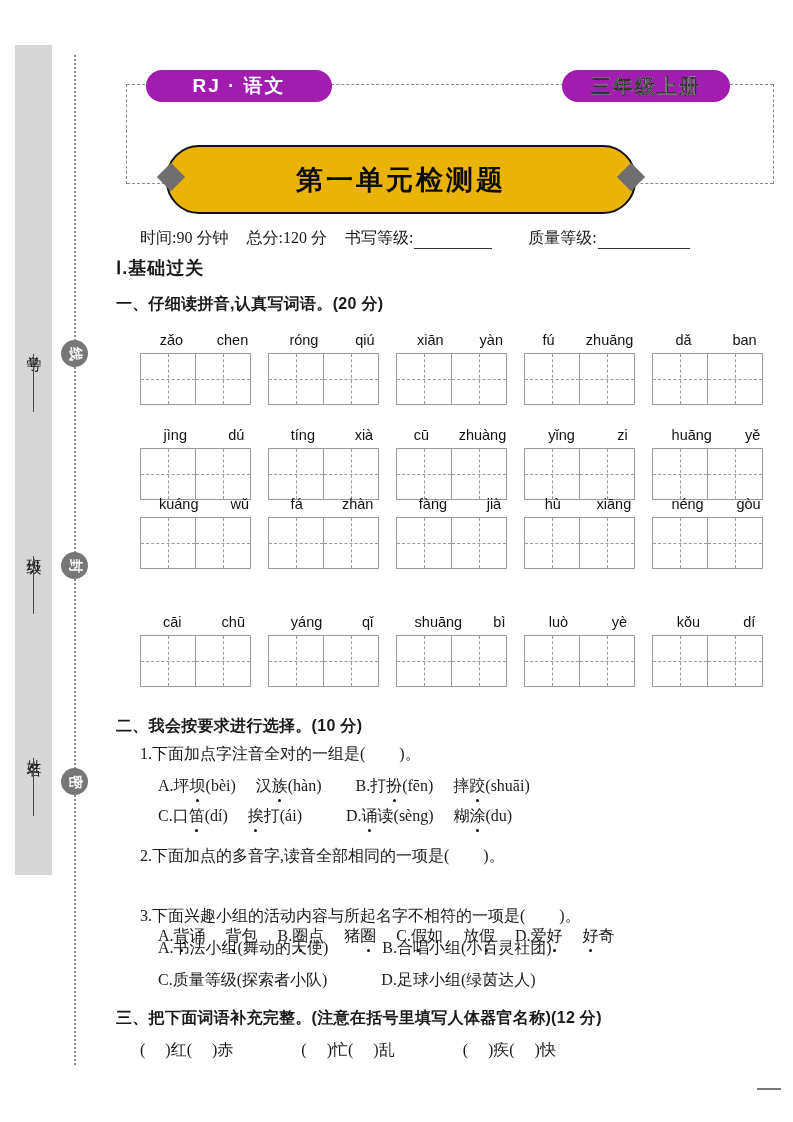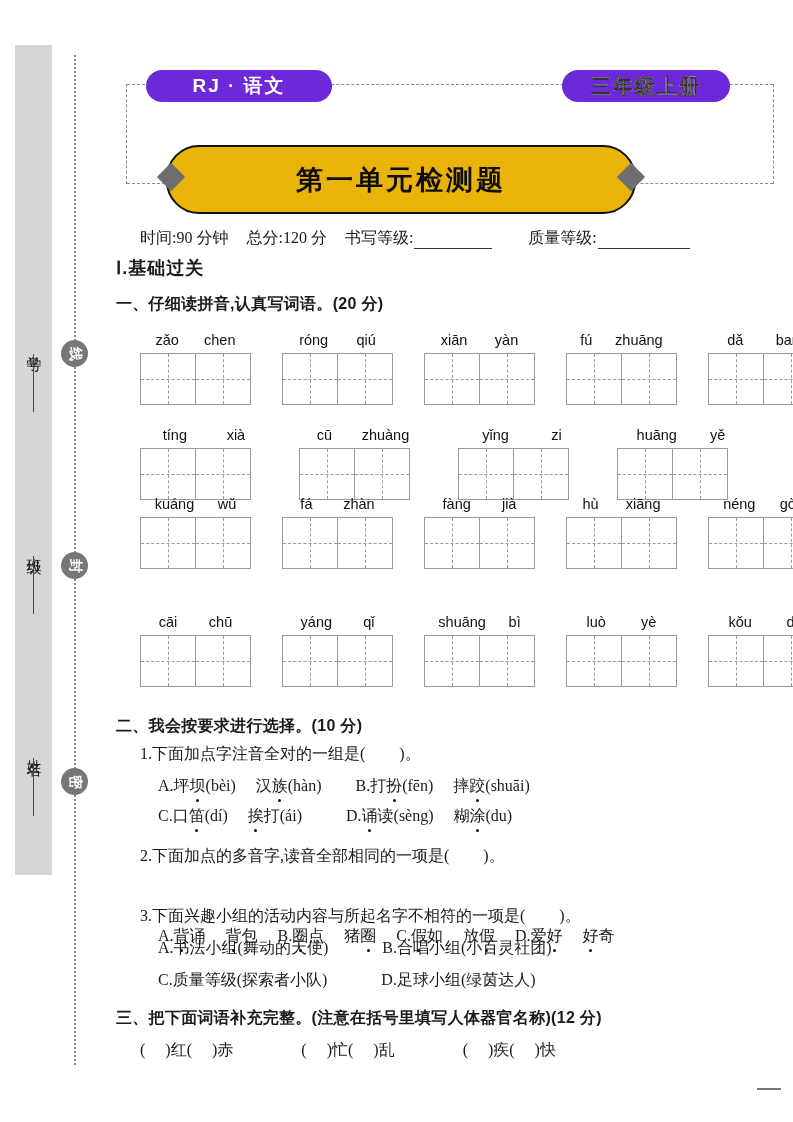--- a/index.html
+++ b/index.html
@@ -63,21 +63,21 @@
     content:"";position:absolute;left:0;top:99px;width:646px;height:0;
     border-top:1px dashed #8a8a8a;
   }
   .hdr-dash::after{
     content:"";position:absolute;left:0;top:0;width:646px;height:0;
     border-top:1px dashed #8a8a8a;
   }
 
   .badge{
     position:absolute;
-    background:#6d28d9;
+    background:#a21caf;
     border-radius:16px;
     display:flex;align-items:center;justify-content:center;
     color:#ffffff;
     font-family:"Liberation Sans","DejaVu Sans",sans-serif;
     font-weight:bold;
     letter-spacing:2px;
     white-space:nowrap;
   }
   #badge-subject{
     left:146px;top:70px;width:186px;height:32px;font-size:19px;
@@ -135,21 +135,21 @@
     position:absolute;left:116px;
     font-size:16px;font-weight:bold;
     font-family:"Liberation Sans","DejaVu Sans",sans-serif;
     white-space:nowrap;letter-spacing:0.3px;
   }
   #head-1{top:294px;}
   #head-2{top:716px;}
   #head-3{top:1008px;}
 
   
-  .pin-row{position:absolute;left:140px;width:640px;display:flex;gap:31px;}
+  .pin-row{position:absolute;left:140px;width:640px;display:flex;}
   #pin-row-0{top:330px;}
   #pin-row-1{top:425px;}
   #pin-row-2{top:494px;}
   #pin-row-3{top:612px;}
 
   .pin-group{width:128px;}
   .pin-labels{
     display:flex;justify-content:space-around;
     font-family:"Liberation Sans","DejaVu Sans",sans-serif;
     font-size:14.5px;height:20px;line-height:20px;
@@ -319,20 +319,30 @@
       <div class="pin-cells">
           <div class="cell"></div>
           <div class="cell"></div>
         </div>
     </div>
   </div>
 
   <div class="pin-row" id="pin-row-1">
     <div class="pin-group">
       <div class="pin-labels">
+        <i>jìng</i>
+        <i>dú</i>
+      </div>
+      <div class="pin-cells">
+          <div class="cell"></div>
+          <div class="cell"></div>
+        </div>
+    </div>
+    <div class="pin-group">
+      <div class="pin-labels">
         <i>tíng</i>
         <i>xià</i>
       </div>
       <div class="pin-cells">
           <div class="cell"></div>
           <div class="cell"></div>
         </div>
     </div>
     <div class="pin-group">
       <div class="pin-labels">

